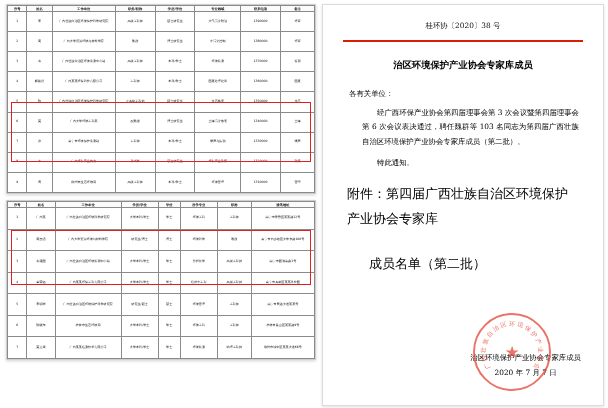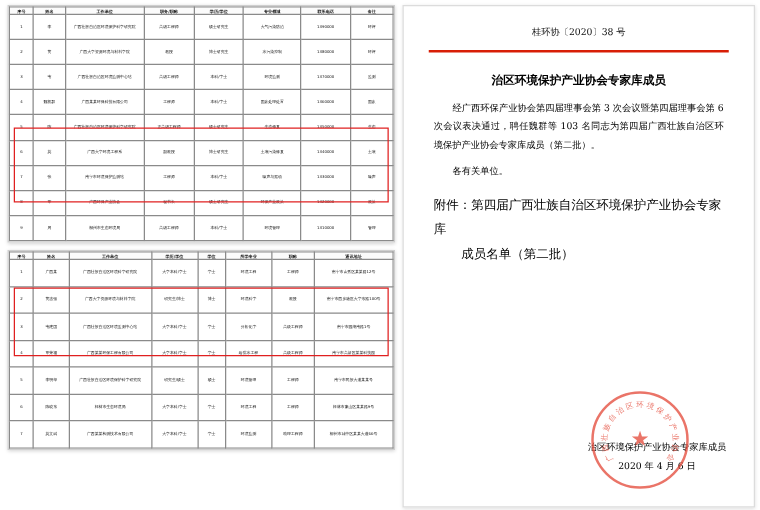--- a/index.html
+++ b/index.html
@@ -88,30 +88,30 @@
     color:#000;
     margin:15px 26px 0 26px;
   }
   .doc-salutation{
     font-family:"DejaVu Serif","Liberation Serif",serif;
     font-size:7.4px;color:#000;margin:16px 0 0 26px;
   }
   .doc-body{
     font-family:"DejaVu Serif","Liberation Serif",serif;
     font-size:7.4px;line-height:1.95;color:#000;
-    margin:7px 24px 0 24px;
+    margin:7px 24px 0 39px;
     text-align:justify;
     text-indent:15px;
   }
   .doc-attach{
     font-family:"DejaVu Serif","Liberation Serif",serif;
-    font-size:10px;line-height:1.95;color:#000;
+    font-size:13px;line-height:1.95;color:#000;
     margin:10px 24px 0 24px;
   }
-  .doc-attach .l2{margin-left:22px;}
+  .doc-attach .l2{margin-left:22px;margin-top:20px;}
   .doc-signoff{
     position:absolute;right:22px;bottom:40px;
     text-align:center;
     font-family:"DejaVu Serif","Liberation Serif",serif;
     font-size:7.4px;line-height:2.0;color:#000;
   }
   .seal{
     position:absolute;
     right:52px;bottom:30px;
     width:74px;height:74px;
@@ -349,33 +349,34 @@
 
 
       <div class="doc-docnum">桂环协〔2020〕38 号</div>
 
       <div class="red-rule"></div>
 
       <div class="doc-subject">
         <div>治区环境保护产业协会专家库成员</div>
       </div>
 
+      <div class="doc-salutation">各有关单位：</div>
 
       <div class="doc-body">经广西环保产业协会第四届理事会第 3 次会议暨第四届理事会第 6 次会议表决通过，聘任魏群等 103 名同志为第四届广西壮族自治区环境保护产业协会专家库成员（第二批）。</div>
 
-      <div class="doc-body">各有关单位。</div>
+      <div class="doc-body">特此通知。</div>
 
       <div class="doc-attach">
         <div>附件：第四届广西壮族自治区环境保护产业协会专家库</div>
         <div class="l2">成员名单（第二批）</div>
       </div>
 
       <div class="doc-signoff">
         <div>治区环境保护产业协会专家库成员</div>
-        <div>2020 年 4 月 6 日</div>
+        <div>2020 年 7 月 7 日</div>
       </div>
 
       <div class="seal">
         <div class="star">★</div>
         <div class="seal-text" id="seal-text">
             <span style="transform: translate(-24.2487px, 14px) rotate(-120deg) translate(-50%, -50%);">广</span>
             <span style="transform: translate(-27.298px, 6.23059px) rotate(-102.857deg) translate(-50%, -50%);">西</span>
             <span style="transform: translate(-27.9217px, -2.09244px) rotate(-85.7143deg) translate(-50%, -50%);">壮</span>
             <span style="transform: translate(-26.0645px, -10.2295px) rotate(-68.5714deg) translate(-50%, -50%);">族</span>
             <span style="transform: translate(-21.8913px, -17.4577px) rotate(-51.4286deg) translate(-50%, -50%);">自</span>

